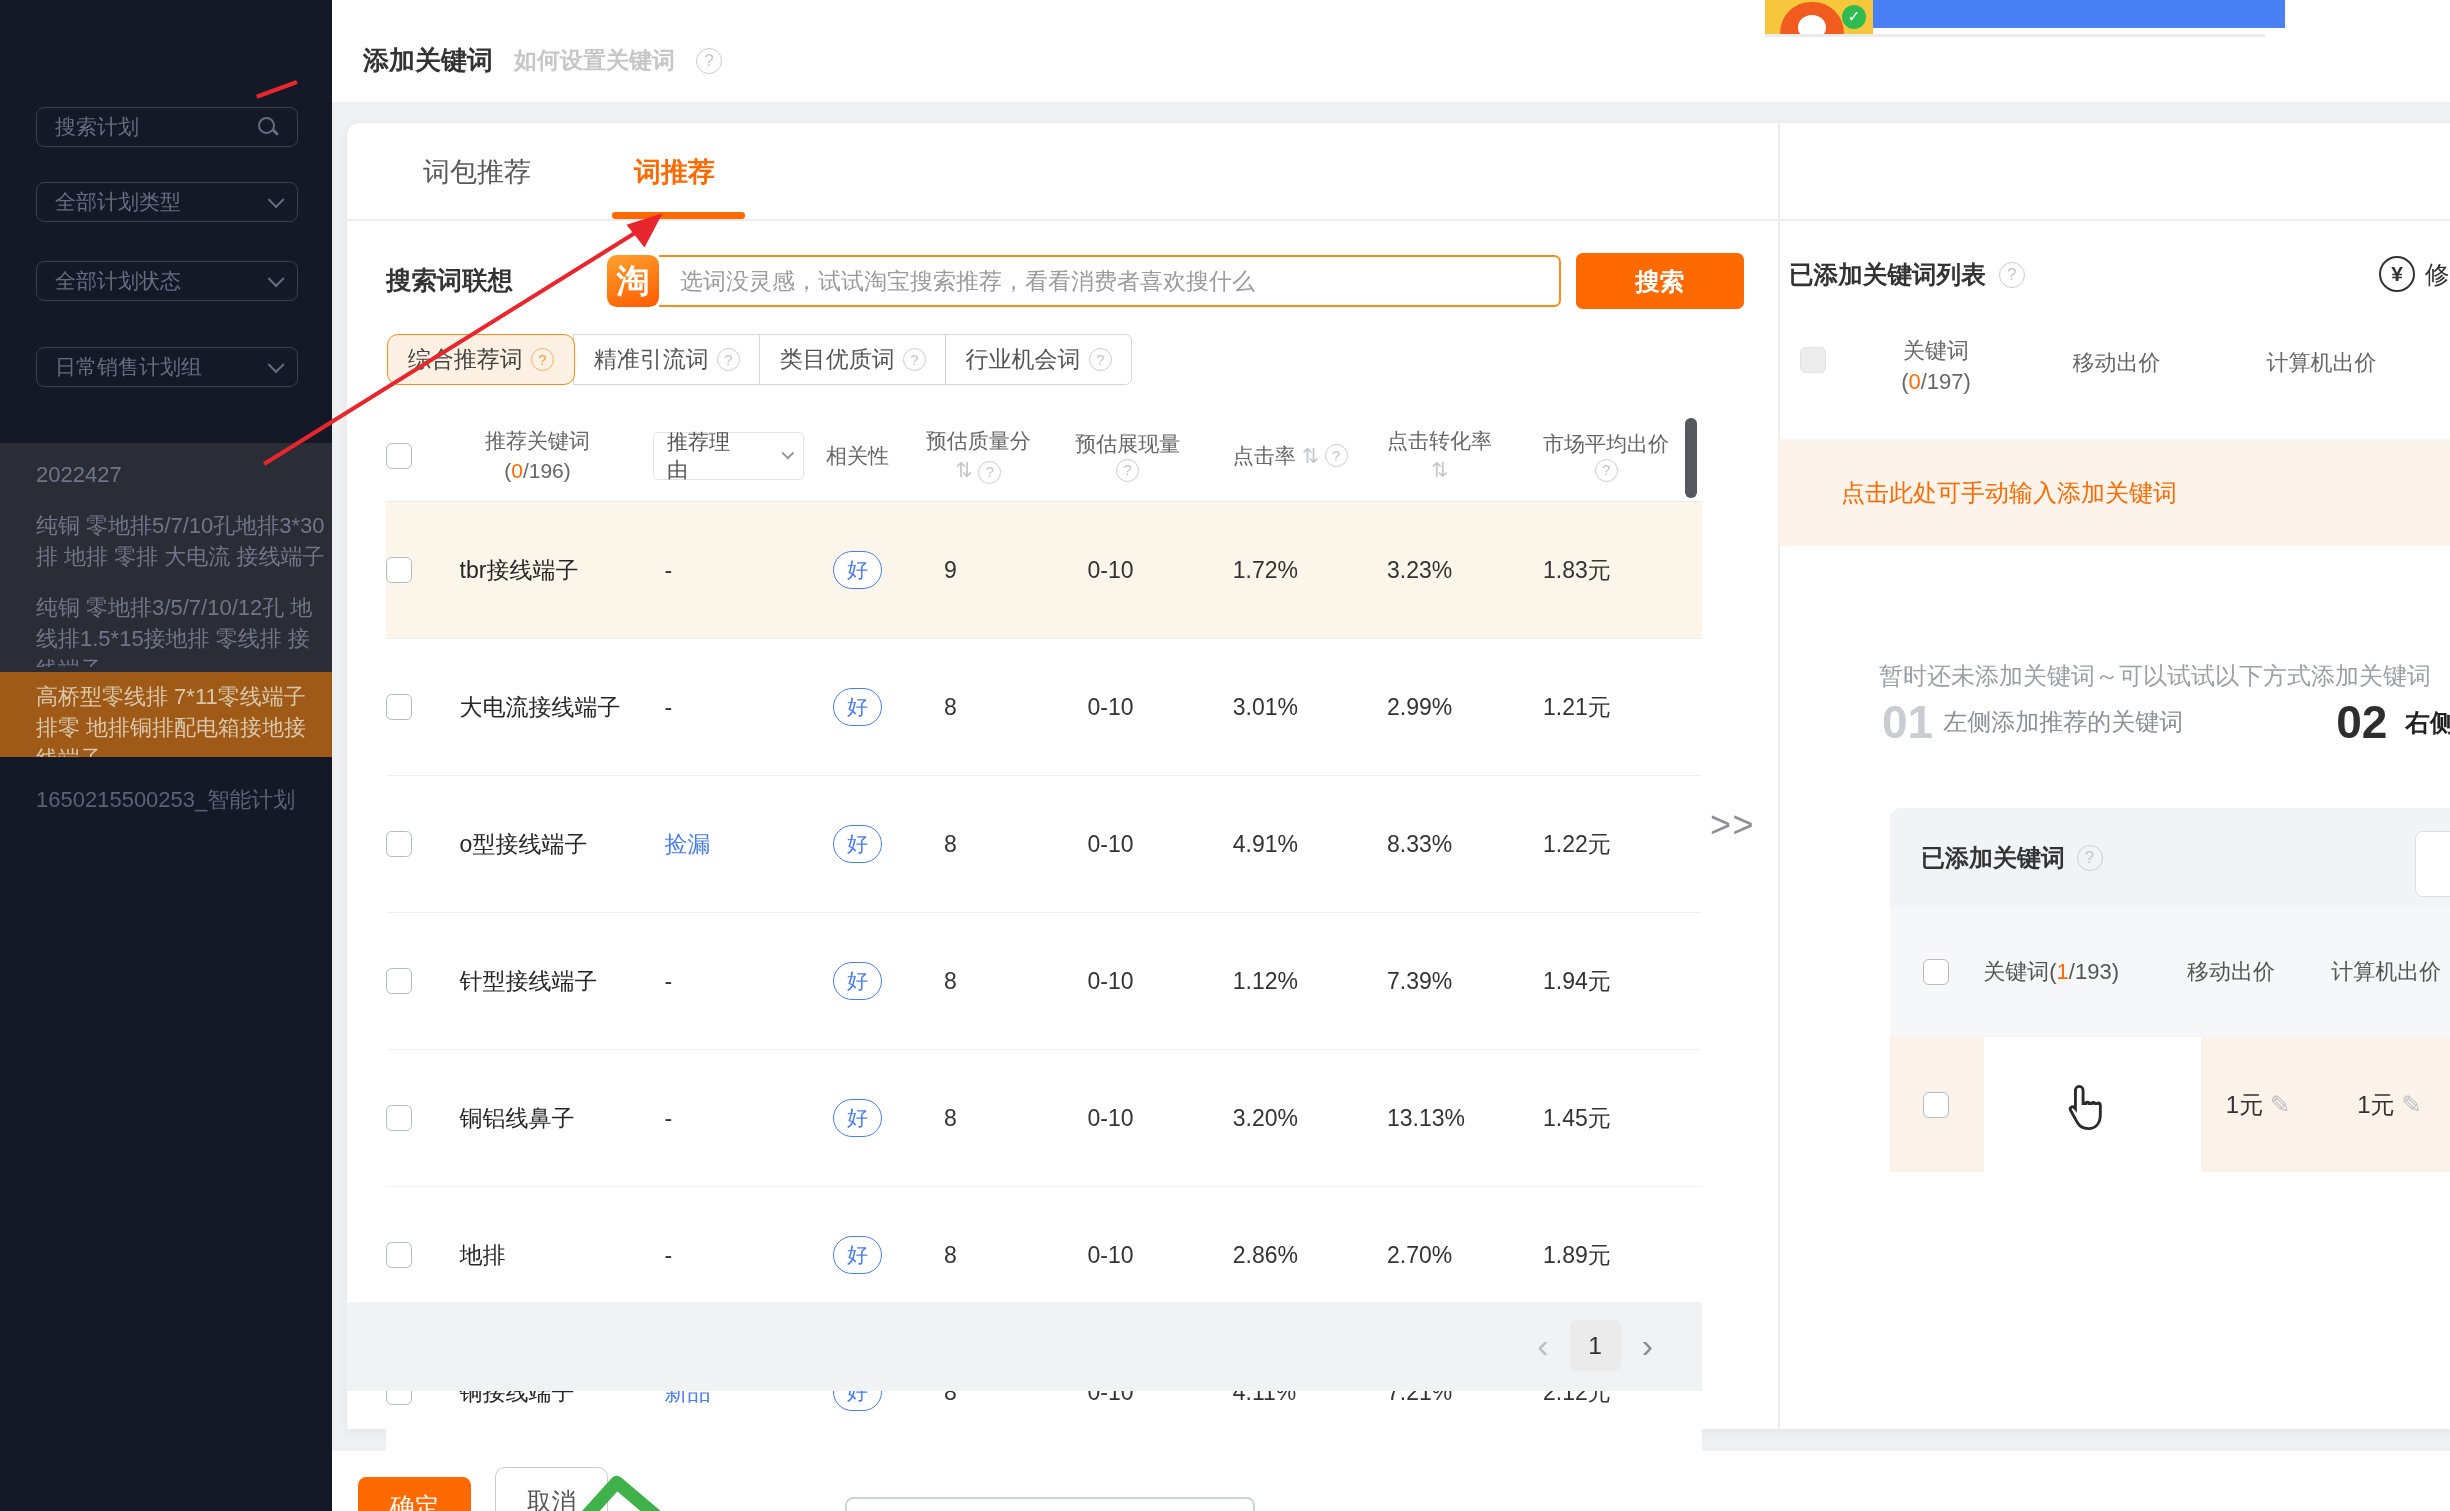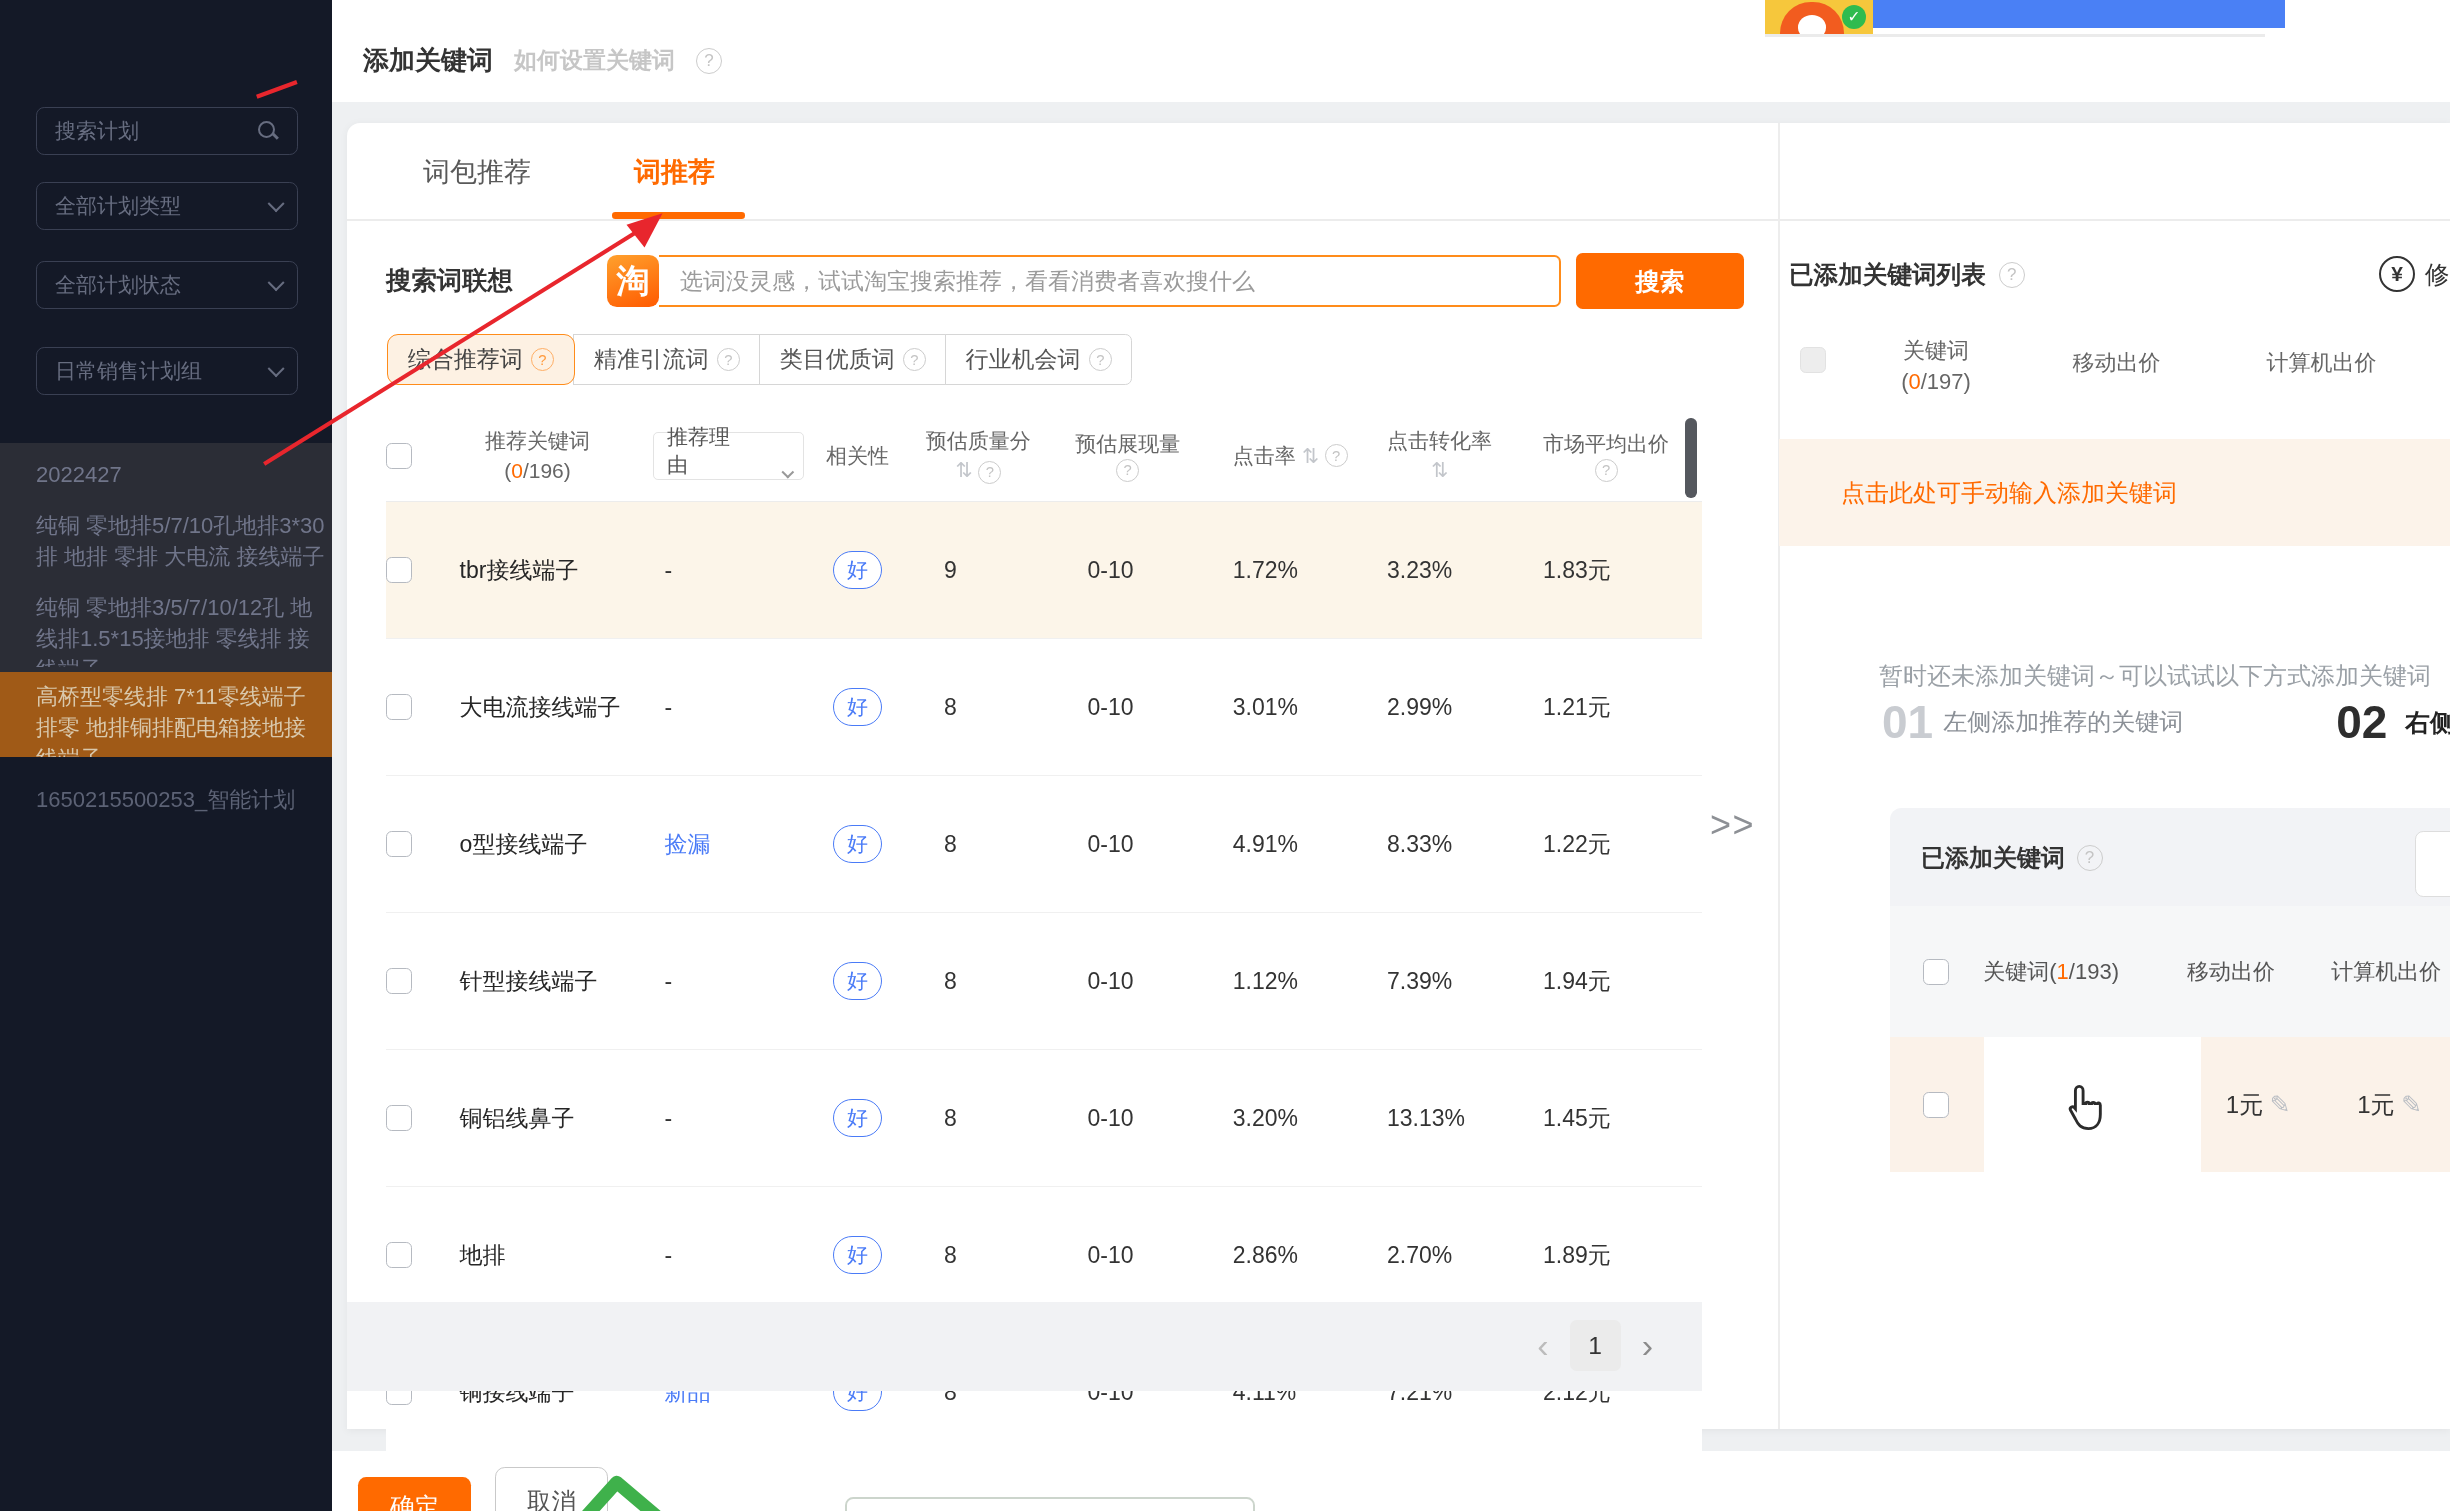--- a/index.html
+++ b/index.html
@@ -2,21 +2,21 @@
 <html style="font-size:13px"><head>
 <meta charset="utf-8">
 <style>
   * { margin:0; padding:0; box-sizing:border-box; }
   html,body { width:2450px; height:1511px; }
   body { font-family:"Liberation Sans","DejaVu Sans",sans-serif; }
   #app { position:relative; width:2450px; height:1511px; overflow:hidden; background:#eef0f2; }
 
   
   .sidebar { position:absolute; left:0; top:0; width:332px; height:1511px; background:#141927; z-index:2; }
-  .sb-box { position:absolute; left:36px; width:262px; height:48px; border:1.6px solid #3a4053; border-radius:8.2px;
+  .sb-box { position:absolute; left:36px; width:262px; height:40px; border:1.6px solid #3a4053; border-radius:8.2px;
             color:#676d80; font-size:21px; display:flex; align-items:center; padding:16px 18px; }
   .sb-box .lbl { flex:1; overflow:hidden; white-space:nowrap; }
   .mag { position:relative; width:21px; height:21px; flex:none; }
   .mag::before { content:""; position:absolute; left:0; top:0; width:13px; height:13px; border:2.5px solid #676d80; border-radius:50%; }
   .mag::after { content:""; position:absolute; left:14px; top:14px; width:7.4px; height:2.5px; background:#676d80; transform:rotate(45deg); }
   .chev { width:11.5px; height:11.5px; border-right:2.5px solid #676d80; border-bottom:2.5px solid #676d80; transform:rotate(45deg) translateY(-3.3px); flex:none; }
   .plans { position:absolute; left:0; top:443px; width:332px; }
   .plan-group { background:#2b2d36; padding:6.6px 0 4.9px; }
   .plan { padding:9.8px 6.6px 9.8px 36px; font-size:22px; line-height:31px; color:#70758a; max-height:85px; overflow:hidden; white-space:normal; cursor:pointer; }
   .plan.single { white-space:nowrap; }
@@ -83,21 +83,21 @@
   .c5 { width:156px; padding-left:20.5px; font-size:23px; color:#333; }
   .c6 { width:164px; padding-left:9.8px; font-size:23px; color:#333; }
   .c7 { width:156px; font-size:23px; color:#333; }
   .c8 { width:160px; font-size:23px; color:#333; }
   .krow.header .kc { font-size:21px; color:#666; }
   .hdr-stack { display:flex; flex-direction:column; align-items:center; line-height:29.5px; }
   .orange { color:#ff6a00; }
   .cb { width:26px; height:26px; border:1.6px solid #b6bac1; border-radius:5.7px; background:#fff; cursor:pointer; flex:none; }
   .cb.gray { background:#ededed; border-color:#e2e2e2; }
   .reason-select { width:161px; height:48px; border:1.6px solid #e3e3e3; border-radius:4.9px; background:#fff;
-                   display:flex; align-items:flex-end; justify-content:space-between; padding:0 13px; font-size:21px; color:#555; cursor:pointer;gap:42px; }
+                   display:flex; align-items:center; justify-content:space-between; padding:0 13px; font-size:21px; color:#555; cursor:pointer;gap:42px; }
   .reason-select .chev { border-color:#999; width:9px; height:9px; }
   .sort { color:#c3c6cb; font-size:20.5px; font-family:"DejaVu Sans",sans-serif; }
   .good-badge { border:1.6px solid #4a7bf7; color:#4a7bf7; border-radius:21px; padding:4.1px 13px; font-size:21px; background:#fff; }
   .blue-link { color:#4a7bf7; cursor:pointer; }
   .pager-band { position:absolute; left:0px; top:1179px; width:1355px; height:89px; background:#f1f2f4; }
   .pager { position:absolute; right:49px; top:18px; display:flex; align-items:center; gap:21px; }
   .pg-prev { color:#bcbcbc; font-size:34px; cursor:pointer; }
   .pg-next { color:#8b8b8b; font-size:34px; cursor:pointer; }
   .pg-page { width:51px; height:51px; background:#ebebeb; border-radius:6.6px; color:#333; font-size:24.6px;
              display:flex; align-items:center; justify-content:center; cursor:pointer; }

